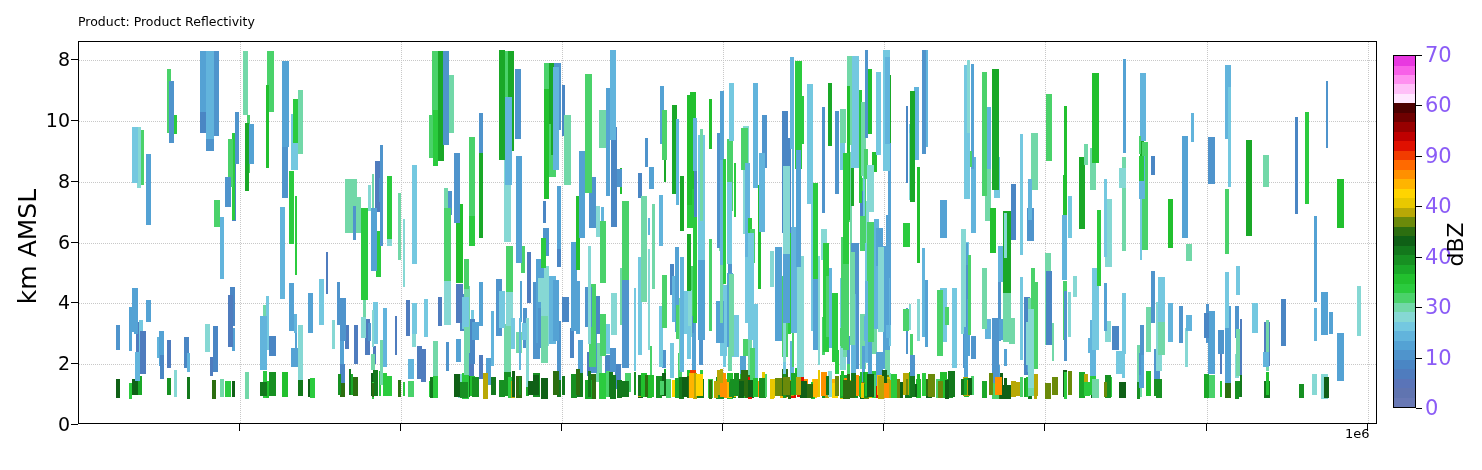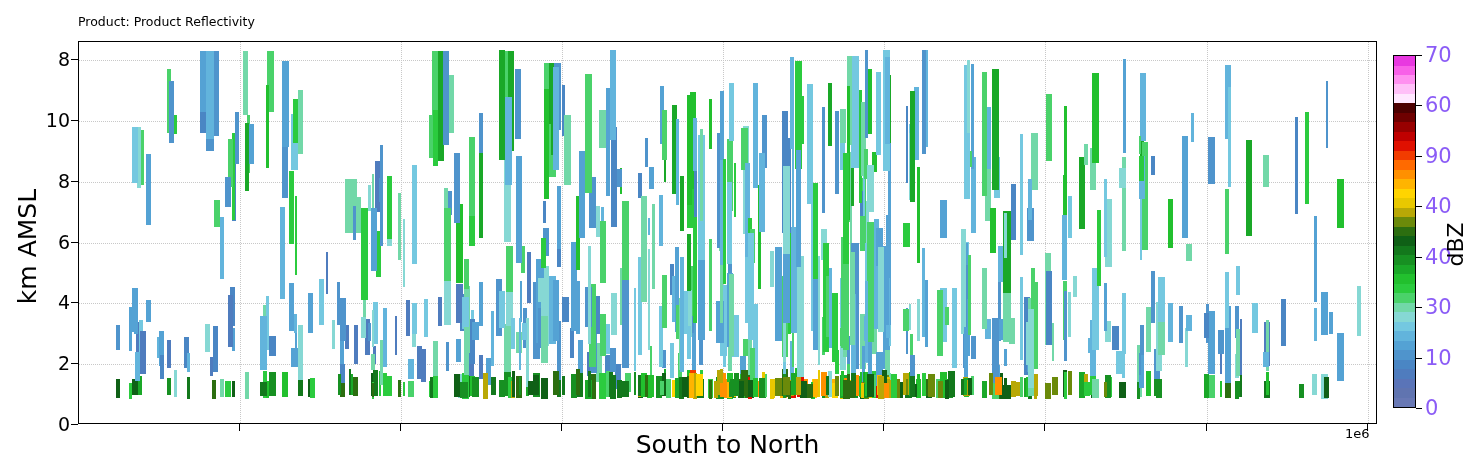--- a/index.html
+++ b/index.html
@@ -2026,21 +2026,20 @@
   <div id="xticks">
       <div class="xtick-mark" style="left: 239.076px;"></div>
       <div class="xtick-mark" style="left: 400.152px;"></div>
       <div class="xtick-mark" style="left: 561.228px;"></div>
       <div class="xtick-mark" style="left: 722.304px;"></div>
       <div class="xtick-mark" style="left: 883.38px;"></div>
       <div class="xtick-mark" style="left: 1044.46px;"></div>
       <div class="xtick-mark" style="left: 1205.53px;"></div>
       <div class="xtick-mark" style="left: 1366.61px;"></div>
     </div>
-  <div class="xlabel">South to North</div>
   <div class="xoffset">1e6</div>
 
   <div class="cbar" id="cbar">
       <div class="cband" style="background: rgb(104, 120, 180); bottom: 0px; height: 10.1865px;"></div>
       <div class="cband" style="background: rgb(96, 116, 176); bottom: 9.48649px; height: 10.1865px;"></div>
       <div class="cband" style="background: rgb(90, 116, 184); bottom: 18.973px; height: 10.1865px;"></div>
       <div class="cband" style="background: rgb(79, 124, 190); bottom: 28.4595px; height: 10.1865px;"></div>
       <div class="cband" style="background: rgb(74, 134, 196); bottom: 37.9459px; height: 10.1865px;"></div>
       <div class="cband" style="background: rgb(79, 148, 204); bottom: 47.4324px; height: 10.1865px;"></div>
       <div class="cband" style="background: rgb(84, 162, 212); bottom: 56.9189px; height: 10.1865px;"></div>

